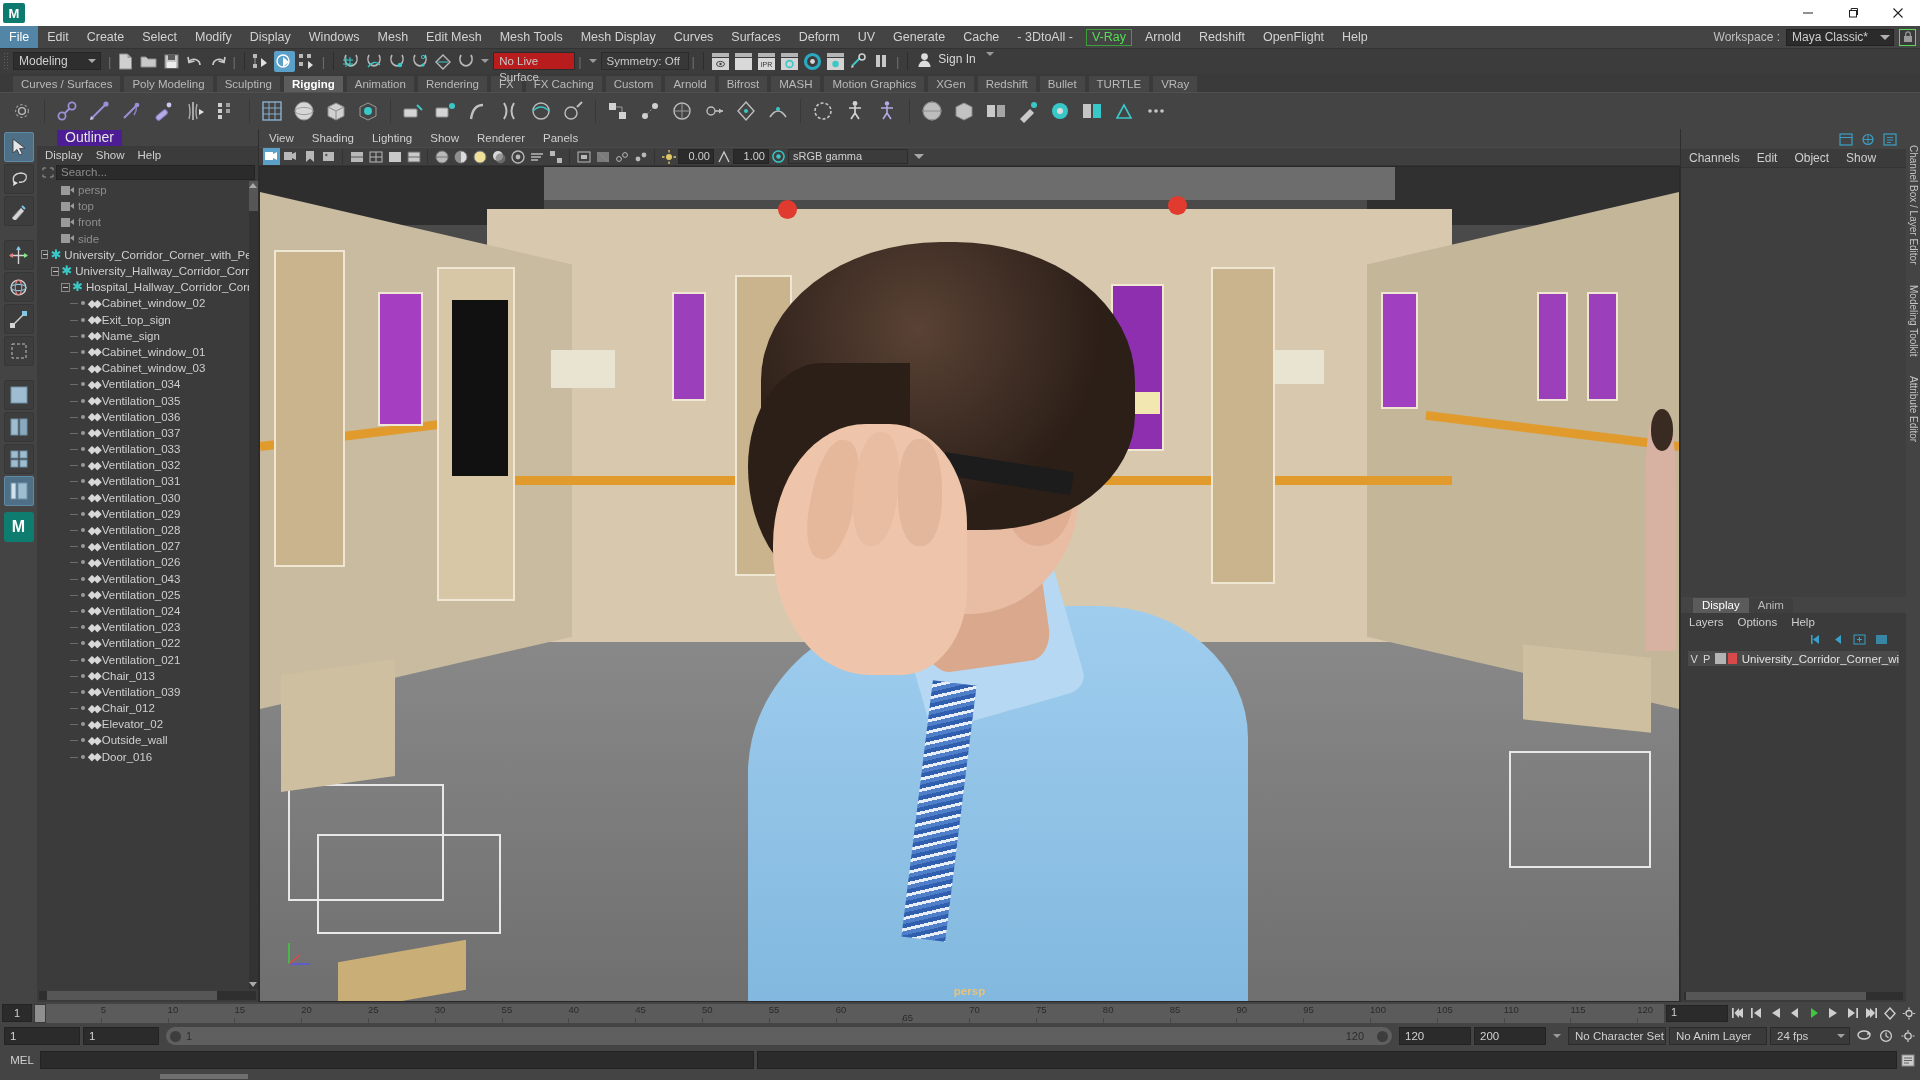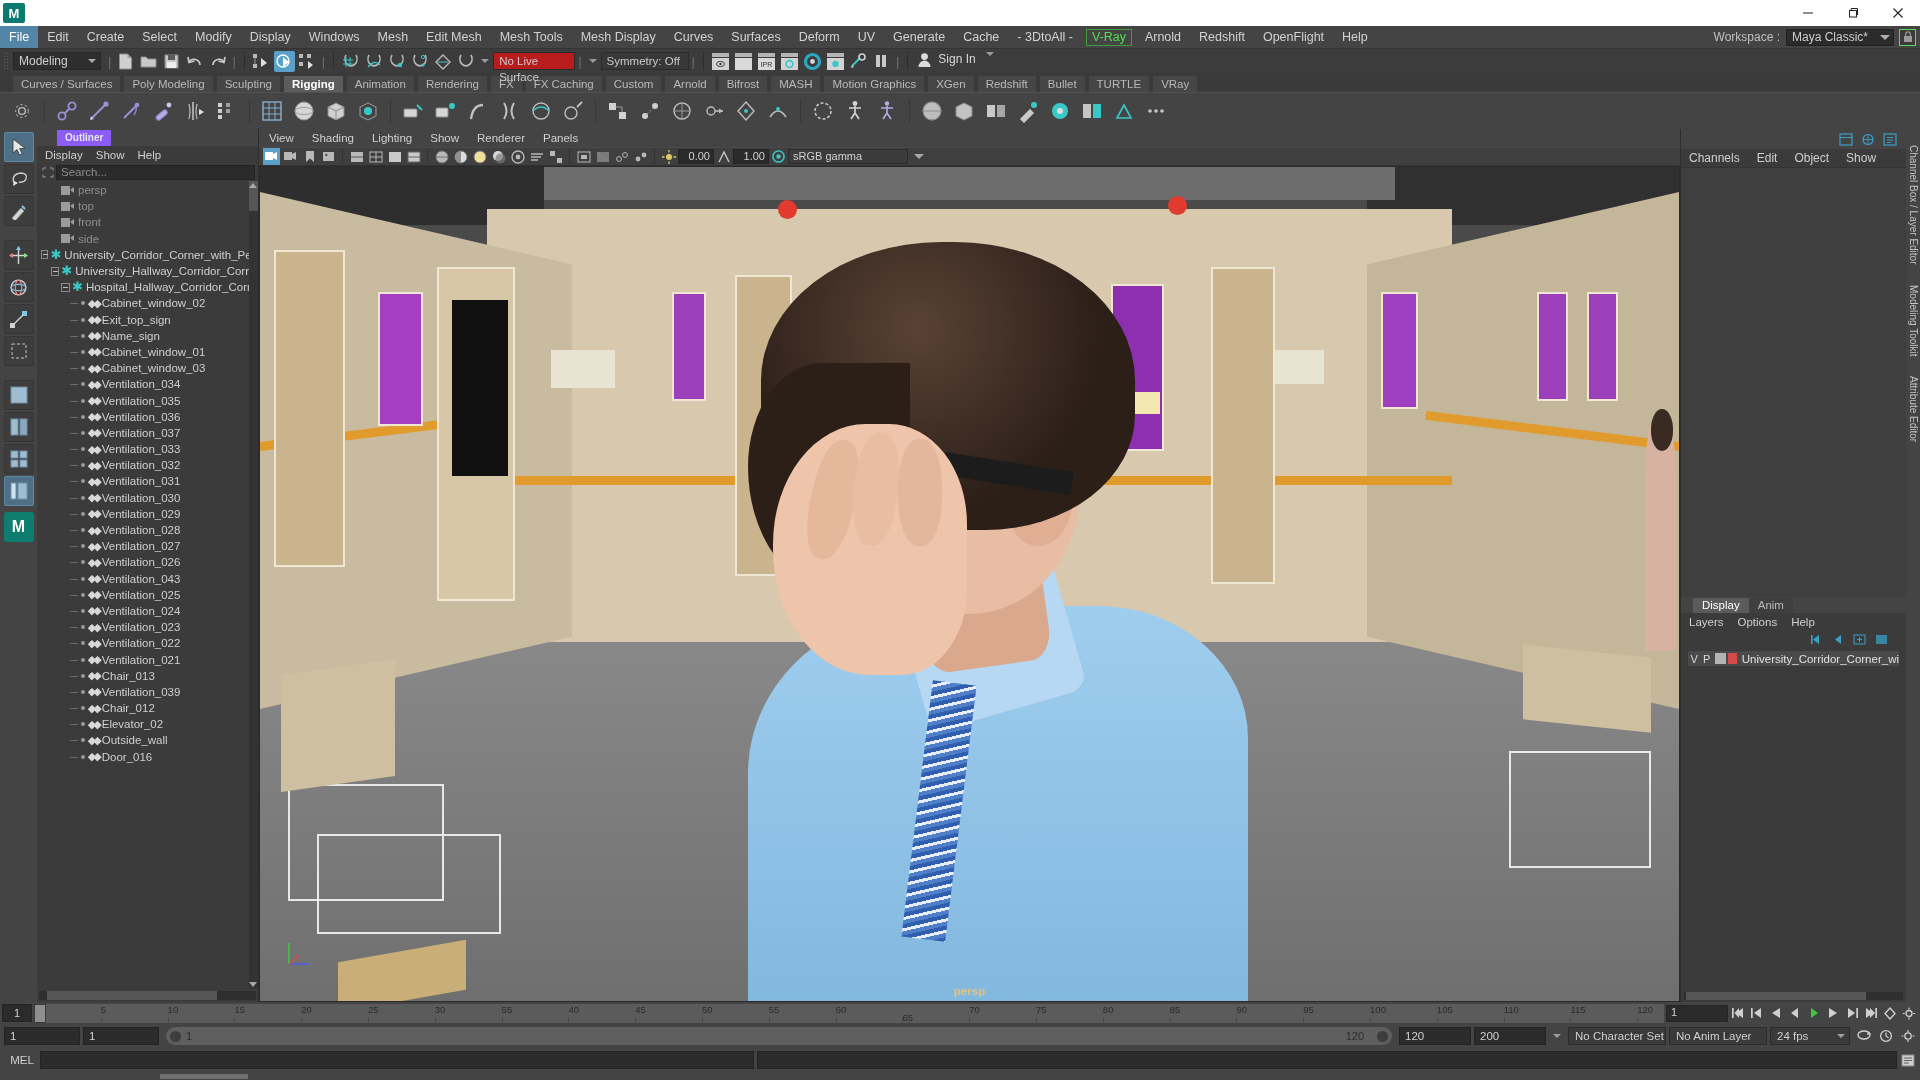--- a/index.html
+++ b/index.html
@@ -84,21 +84,21 @@
   
   .toolcol { width:37px; background:#444444; display:flex; flex-direction:column; align-items:center; padding-top:3px; flex:none;}
   .tbtn { width:30px; height:30px; margin-bottom:2px; display:flex; align-items:center; justify-content:center; background:#3d3d3d; border:1px solid #363636; border-radius:2px;}
   .tbtn.sel { background:#4e6f86; border-color:#5d8ba6; }
   .tgap { height:12px; }
   .maya-badge { width:30px; height:30px; margin-top:4px; background:#0e7d70; border-radius:3px; display:flex;align-items:center;justify-content:center; color:#fff; font-weight:bold; font-size:16px;}
 
   
   .outliner { width:222px; background:#3b3b3b; display:flex; flex-direction:column; flex:none; border-right:1px solid #2e2e2e;}
   .out-tabrow { height:17px; background:#444; display:flex; align-items:flex-end; padding-left:20px;}
-  .out-tab { font-size:10px; color:#e6e6e6; background:#8b5cf6; padding:0 8px; height:16px; line-height:15px;font-weight:bold; }
+  .out-tab { font-size:14px; color:#e6e6e6; background:#4c1d95; padding:0 8px; height:16px; line-height:15px; }
   .out-menus { height:18px; background:#3b3b3b; display:flex; align-items:center; padding-left:8px; }
   .out-menus span { font-size:11.5px; color:#cfcfcf; margin-right:13px;}
   .out-search { height:17px; background:#3b3b3b; display:flex; align-items:center; padding:0 3px;}
   .search-ico { width:16px; height:14px; display:flex;align-items:center;justify-content:center; }
   .search-field { flex:1; height:15px; background:#2b2b2b; border:1px solid #232323; color:#8c8c8c; font-size:11.5px; padding-left:4px; line-height:13px; position:relative;}
   .out-list { flex:1; background:#3b3b3b; overflow:hidden; position:relative; padding-top:1px;}
   .orow { height:16.2px; display:flex; align-items:center; font-size:11.5px; white-space:nowrap; color:#cfcfcf;}
   .orow.cam { color:#8e8e8e; }
   .camico { width:13px; height:9px; margin-right:4px; position:relative; display:inline-block; }
   .camico:before{ content:""; position:absolute; left:0; top:0; width:9px; height:9px; background:#9a9a9a;}

